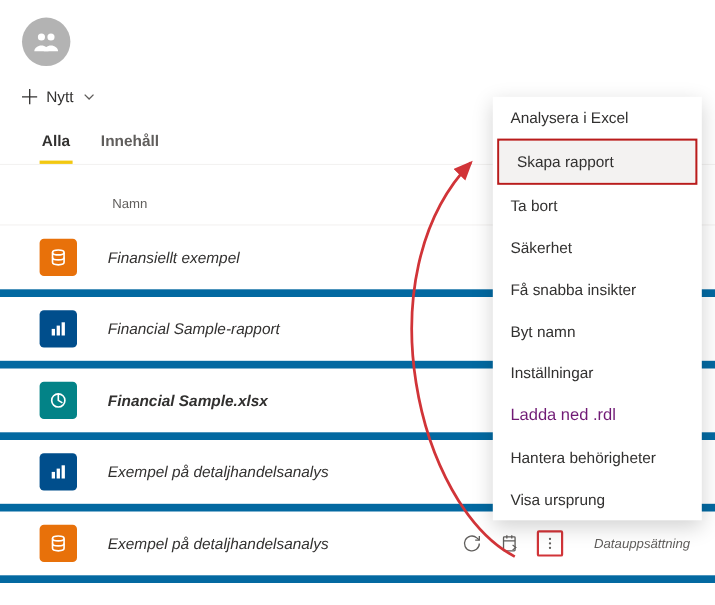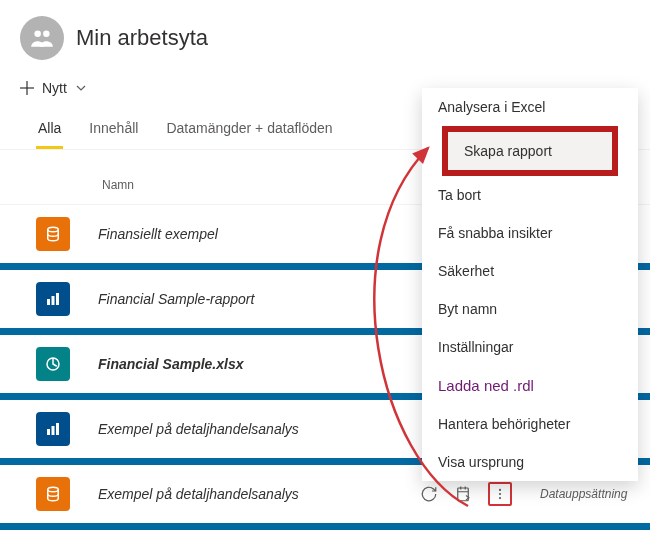--- a/index.html
+++ b/index.html
@@ -58,20 +58,21 @@
     gap: 24px;
     padding: 0 36px;
     border-bottom: 1px solid #f3f2f1;
   }
   .tab {
     padding: 8px 2px 10px 2px;
     font-size: 14px;
     color: #605e5c;
     cursor: pointer;
     border-bottom: 3px solid transparent;
+    font-weight: bold;
   }
   .tab.active {
     color: #323130;
     border-bottom-color: #f2c811;
   }
 
   
   .list-header {
     padding: 28px 31px 12px 102px;
     font-size: 12px;
@@ -129,38 +130,38 @@
     font-size: 12px;
     color: #605e5c;
     width: 90px;
   }
 
   
   .context-menu {
     position: absolute;
     top: 88px;
     right: 12px;
-    width: 216px;
+    width: 190px;
     background: #fff;
     box-shadow: 0 6px 18px rgba(0,0,0,0.18);
     z-index: 10;
   }
   .menu-item {
     padding: 11px 16px;
     font-size: 14px;
     color: #323130;
     cursor: pointer;
   }
   .menu-item.muted { color: #701a75; font-size: 15px;}
   .menu-item.selected {
     background: #f3f2f1;
   }
   .menu-highlight {
-    border: 6px solid #b91c1c;
-    margin: 0 20px;
+    border: 2px solid #b91c1c;
+    margin: 0 4px;
   }
 
   
   .arrow-svg {
     position: absolute;
     top: 0; left: 0;
     pointer-events: none;
     z-index: 20;
   }
 </style>
@@ -169,40 +170,38 @@
 
 <div class="header">
   <div class="workspace-avatar">
     <svg width="26" height="26" viewBox="0 0 24 24" fill="#fff">
       <circle cx="8" cy="8" r="3"></circle>
         <circle cx="16" cy="8" r="3"></circle>
       <path d="M2 20c0-3 3-5 6-5s6 2 6 5"></path>
         <path d="M10 20c0-3 3-5 6-5s6 2 6 5"></path>
     </svg>
   </div>
-  <div class="workspace-title">Min arbetsyta</div>
 </div>
 
 <div class="toolbar">
   <div class="new-btn">
     <svg width="14" height="14" viewBox="0 0 14 14" stroke="#323130" stroke-width="1.2">
         <line x1="7" y1="0" x2="7" y2="14"></line>
         <line x1="0" y1="7" x2="14" y2="7"></line>
       </svg>
     <span>Nytt</span>
     <svg width="12" height="12" viewBox="0 0 12 12" stroke="#605e5c" stroke-width="1.2" fill="none">
         <polyline points="2,4 6,8 10,4"></polyline>
       </svg>
   </div>
 </div>
 
 <div class="tabs">
   <div class="tab active">Alla</div>
   <div class="tab">Innehåll</div>
-  <div class="tab">Datamängder + dataflöden</div>
 </div>
 
 <div class="list-header">Namn</div>
 
 <div class="list-row">
   <div class="row-icon orange">
     <svg width="18" height="18" viewBox="0 0 24 24" fill="none" stroke="#fff" stroke-width="2">
         <ellipse cx="12" cy="6" rx="7" ry="3"></ellipse>
         <path d="M5 6v6c0 1.7 3 3 7 3s7-1.3 7-3V6"></path>
         <path d="M5 12v6c0 1.7 3 3 7 3s7-1.3 7-3v-6"></path>
@@ -272,22 +271,22 @@
   </div>
   <div class="row-type">Datauppsättning</div>
 </div>
 
 <div class="context-menu">
   <div class="menu-item">Analysera i Excel</div>
   <div class="menu-highlight">
     <div class="menu-item selected">Skapa rapport</div>
   </div>
   <div class="menu-item">Ta bort</div>
+  <div class="menu-item">Säkerhet</div>
   <div class="menu-item">Få snabba insikter</div>
-  <div class="menu-item">Säkerhet</div>
   <div class="menu-item">Byt namn</div>
   <div class="menu-item">Inställningar</div>
   <div class="menu-item muted">Ladda ned .rdl</div>
   <div class="menu-item">Hantera behörigheter</div>
   <div class="menu-item">Visa ursprung</div>
 </div>
 
 <svg class="arrow-svg" width="650" height="550">
   <defs>
     <marker id="arrowhead" markerWidth="8" markerHeight="8" refX="6" refY="3" orient="auto">

